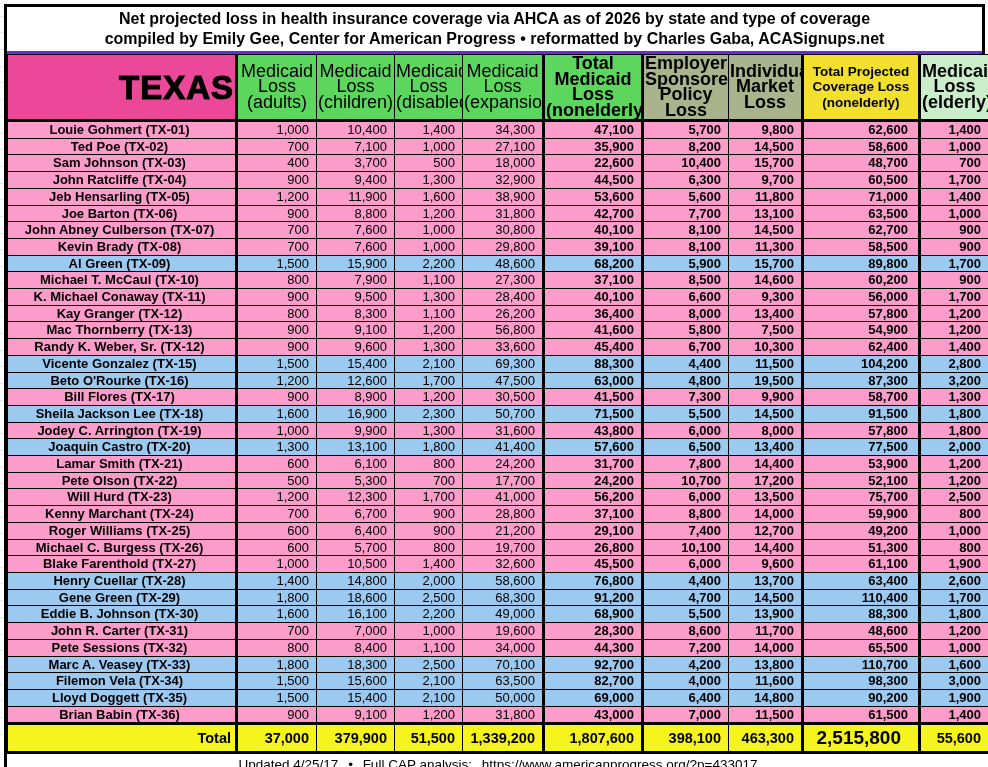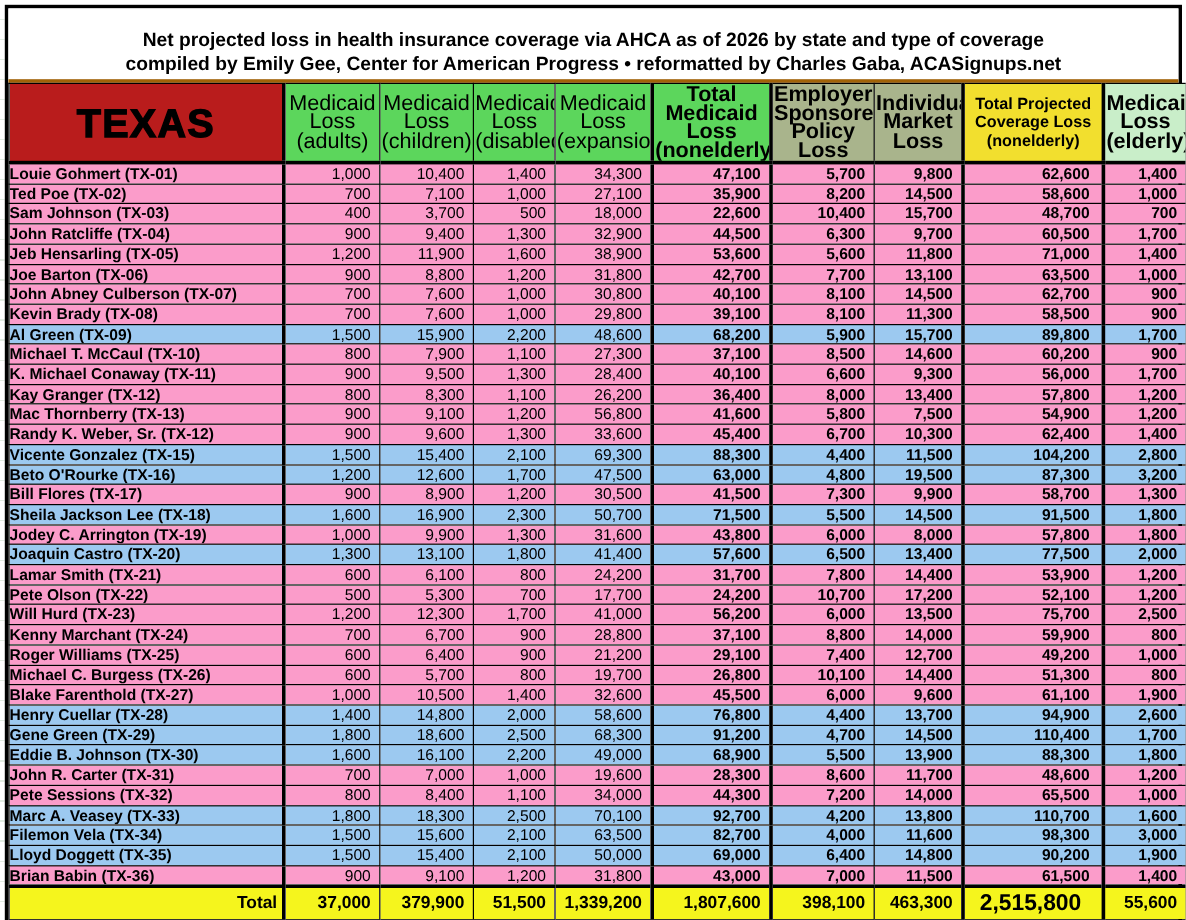--- a/index.html
+++ b/index.html
@@ -15,41 +15,41 @@
   .grid-strip-left{
     position:absolute;left:0;top:0;width:4px;height:767px;
     background:repeating-linear-gradient(180deg,#ffffff 0 15.7px,#e2ece2 15.7px 16.7px);
   }
   .sheet{
     position:absolute;left:4px;top:4px;width:975px;
     border:3px solid var(--border,#000);background:#fff;
   }
   .title-block{
     background:var(--title-bg,#fff);color:#000;text-align:center;
-    font-weight:bold;font-size:16px;line-height:19.5px;padding:17px 0 3px;
-    border-bottom:3px solid #a16207;
+    font-weight:bold;font-size:16px;line-height:19.5px;padding:2px 0 3px;
+    border-bottom:3px solid #6d28d9;
   }
   table{border-collapse:collapse;table-layout:fixed;width:100%;}
   th,td{border:1px solid #000;overflow:hidden;white-space:nowrap;color:#000;}
   thead th{
     height:57px;vertical-align:middle;text-align:center;
     font-size:18px;line-height:15.5px;white-space:pre-line;
     border-bottom:3px solid #000;
   }
   thead th.state{
-    background:#b91c1c;font-size:33px;font-weight:bold;letter-spacing:1px;
-    -webkit-text-stroke:1.1px #000;line-height:33px;
+    background:#ec4899;font-size:33px;font-weight:bold;letter-spacing:1px;
+    -webkit-text-stroke:1.1px #000;line-height:33px;text-align:right;
   }
   .h-medicaid{background:var(--medicaid-header,#5CD65C);font-weight:400;}
   .h-totmed{background:var(--medicaid-header,#5CD65C);font-weight:700;}
   .h-market{background:var(--market-header,#A9B48C);font-weight:700;margin-left:37px;}
   .h-projected{background:var(--projected-header,#F2DF2E);font-weight:700;font-size:13.5px;}
   .h-elderly{background:var(--elderly-header,#C9EEC9);font-weight:700;}
   tbody th.name{
-    text-align:left;font-size:13px;font-weight:bold;padding:0 4px 0 0;height:15.7px;line-height:15.7px;
+    text-align:center;font-size:13px;font-weight:bold;padding:0 4px 0 0;height:15.7px;line-height:15.7px;
   }
   tbody td{
     text-align:right;font-size:13px;padding:0 7px 0 0;height:15.7px;line-height:15.7px;
   }
   tbody td.c8{padding-right:10px;}
   tbody tr.rep th,tbody tr.rep td{background:var(--republican-row,#FB9CCA);}
   tbody tr.dem th,tbody tr.dem td{background:var(--democrat-row,#9CC9F0);}
   td.c5,td.c6,td.c7,td.c8,td.c9{font-weight:bold;}
   .c1,.c5,.c6,.c8,.c9{border-left:3px solid #000;}
   tfoot .total-row th,tfoot .total-row td{
@@ -450,21 +450,21 @@
         </tr>
         <tr class="row dem">
           <th class="name c0">Henry Cuellar (TX-28)</th>
           <td class="c1">1,400</td>
           <td class="c2">14,800</td>
           <td class="c3">2,000</td>
           <td class="c4">58,600</td>
           <td class="c5">76,800</td>
           <td class="c6">4,400</td>
           <td class="c7">13,700</td>
-          <td class="c8">94,900</td>
+          <td class="c8">63,400</td>
           <td class="c9">2,600</td>
         </tr>
         <tr class="row dem">
           <th class="name c0">Gene Green (TX-29)</th>
           <td class="c1">1,800</td>
           <td class="c2">18,600</td>
           <td class="c3">2,500</td>
           <td class="c4">68,300</td>
           <td class="c5">91,200</td>
           <td class="c6">4,700</td>

